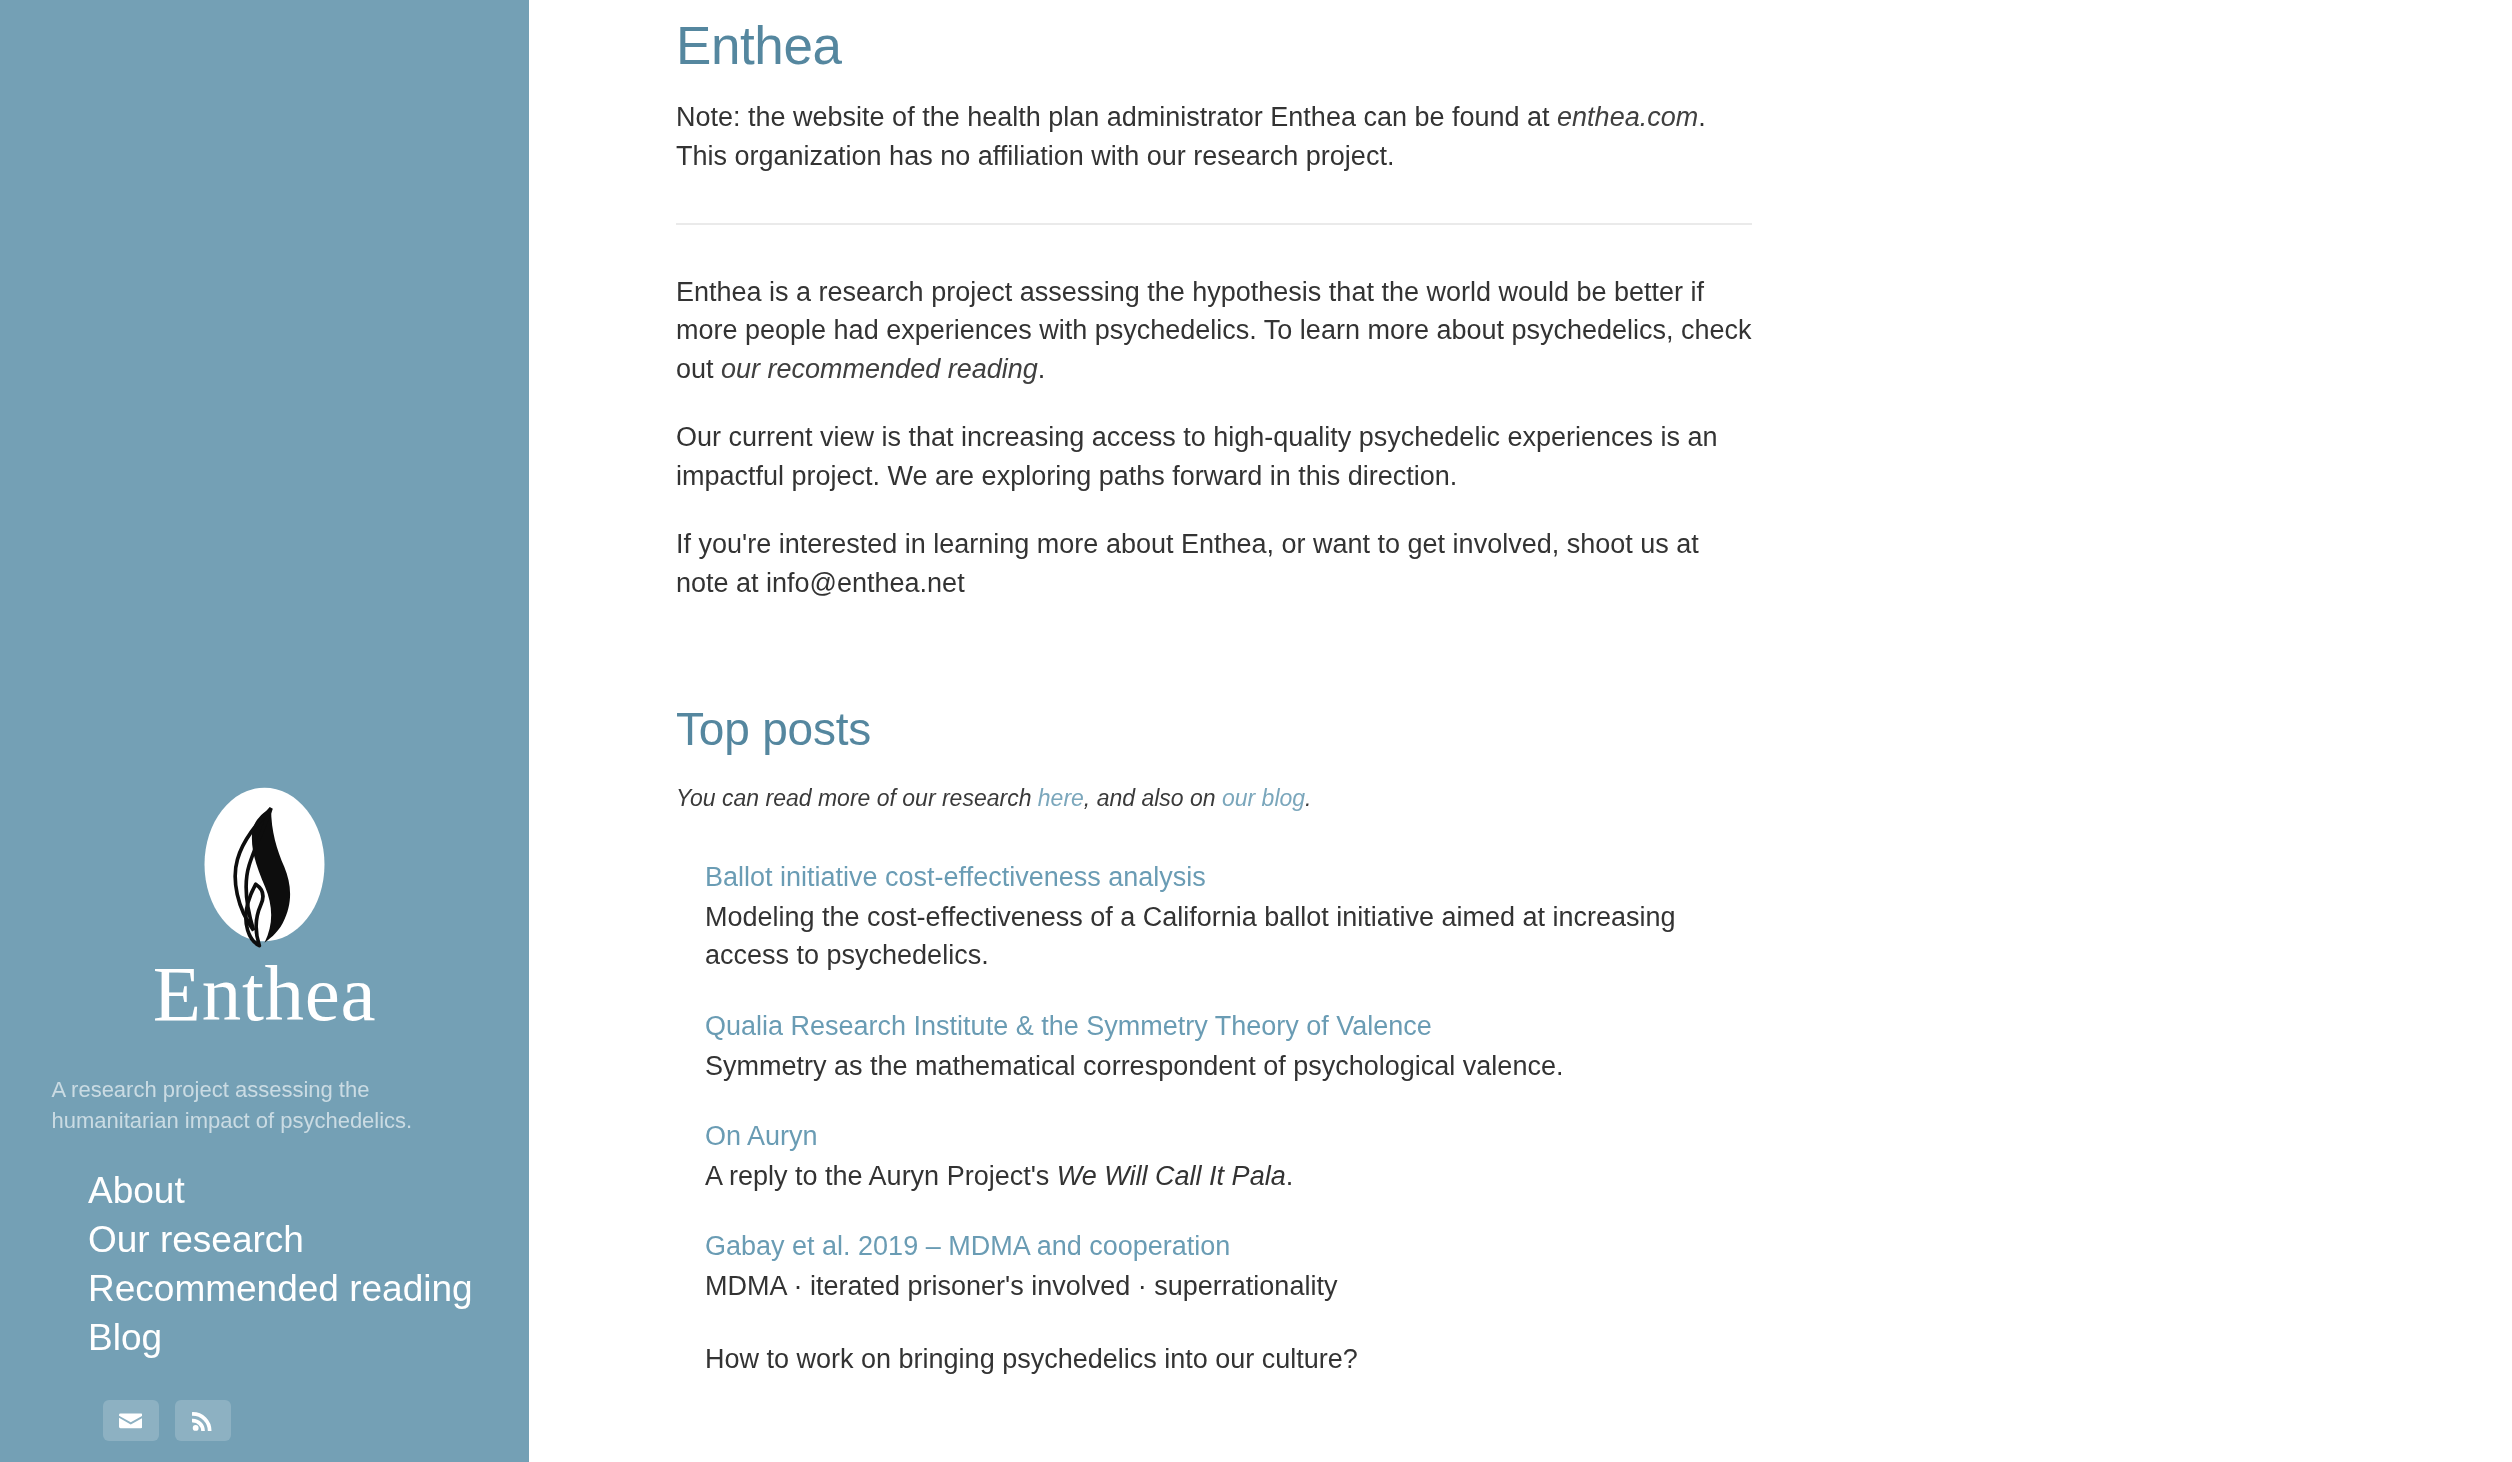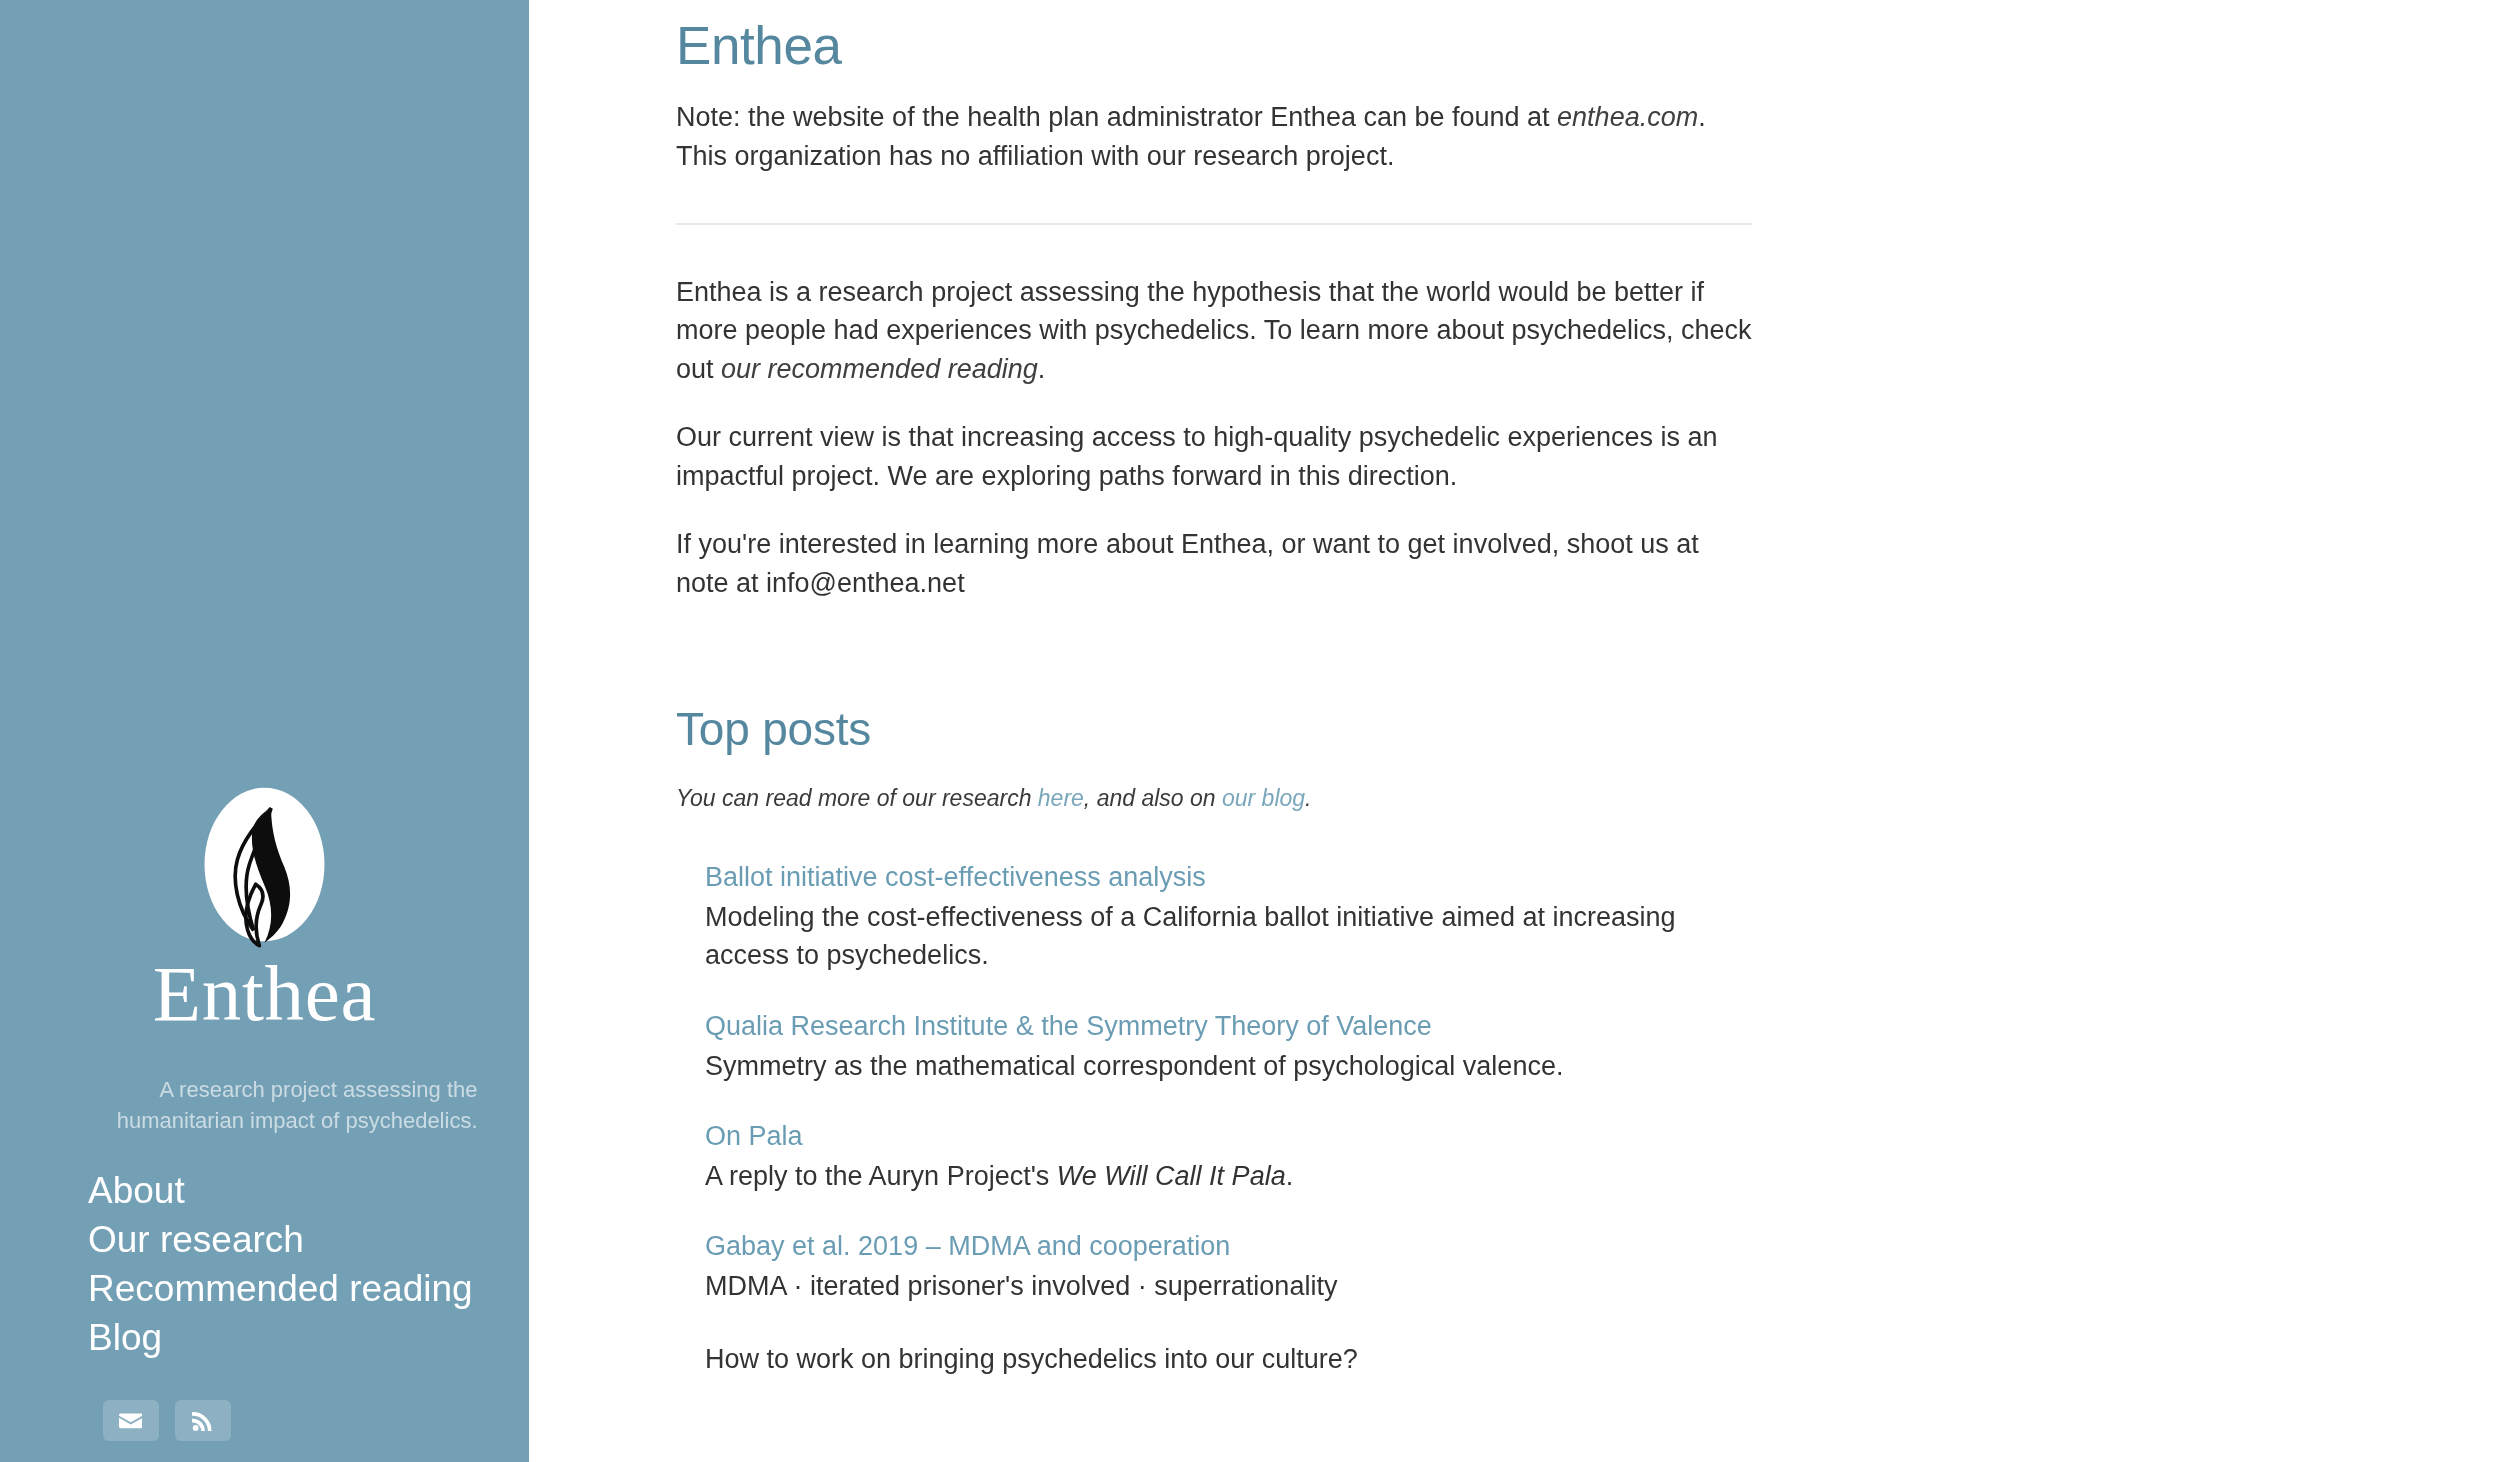--- a/index.html
+++ b/index.html
@@ -59,21 +59,21 @@
     letter-spacing: 0.7px;
     margin: 0 0 41px 0;
     text-align: center;
     font-weight: 400;
   }
 
   .tagline {
     color: rgba(255,255,255,0.62);
     font-size: 22px;
     line-height: 1.42;
-    text-align: right;
+    text-align: left;
     max-width: 426px;
     margin: 0 0 31px 0;
     font-weight: 400;
   }
 
   .nav {
     display: flex;
     flex-direction: column;
     align-items: flex-start;
     width: 382px;
@@ -288,21 +288,21 @@
         <a class="post-title" href="#">Ballot initiative cost-effectiveness analysis</a>
         <p class="post-desc">Modeling the cost-effectiveness of a California ballot initiative aimed at increasing access to psychedelics.</p>
       </div>
 
       <div class="post">
         <a class="post-title" href="#">Qualia Research Institute &amp; the Symmetry Theory of Valence</a>
         <p class="post-desc">Symmetry as the mathematical correspondent of psychological valence.</p>
       </div>
 
       <div class="post">
-        <a class="post-title" href="#">On Pala</a>
+        <a class="post-title" href="#">On Auryn</a>
         <p class="post-desc">
           <span>A reply to the Auryn Project's </span><em>We Will Call It Pala</em><span>.</span>
         </p>
       </div>
 
       <div class="post">
         <a class="post-title" href="#">Gabay et al. 2019 – MDMA and cooperation</a>
         <p class="post-desc">MDMA · iterated prisoner's involved · superrationality</p>
       </div>
 

